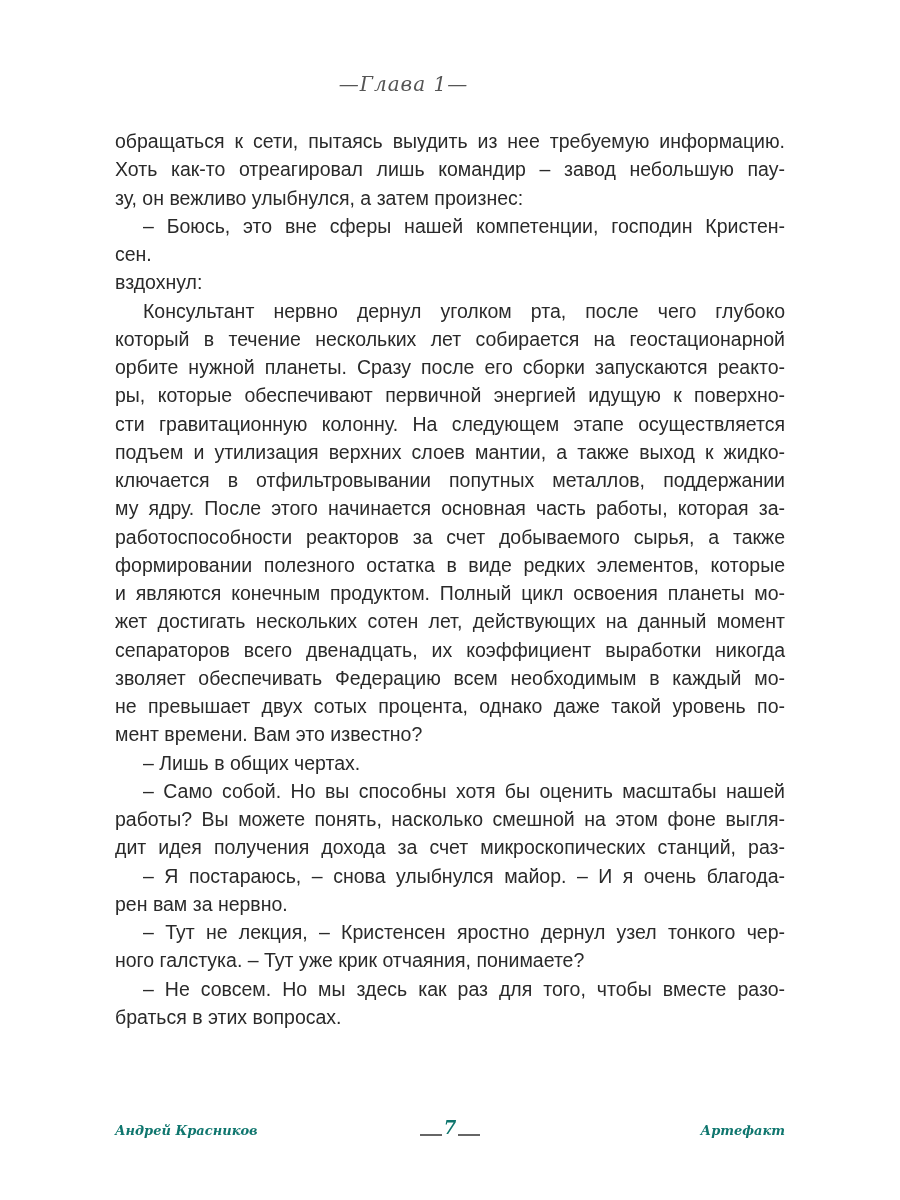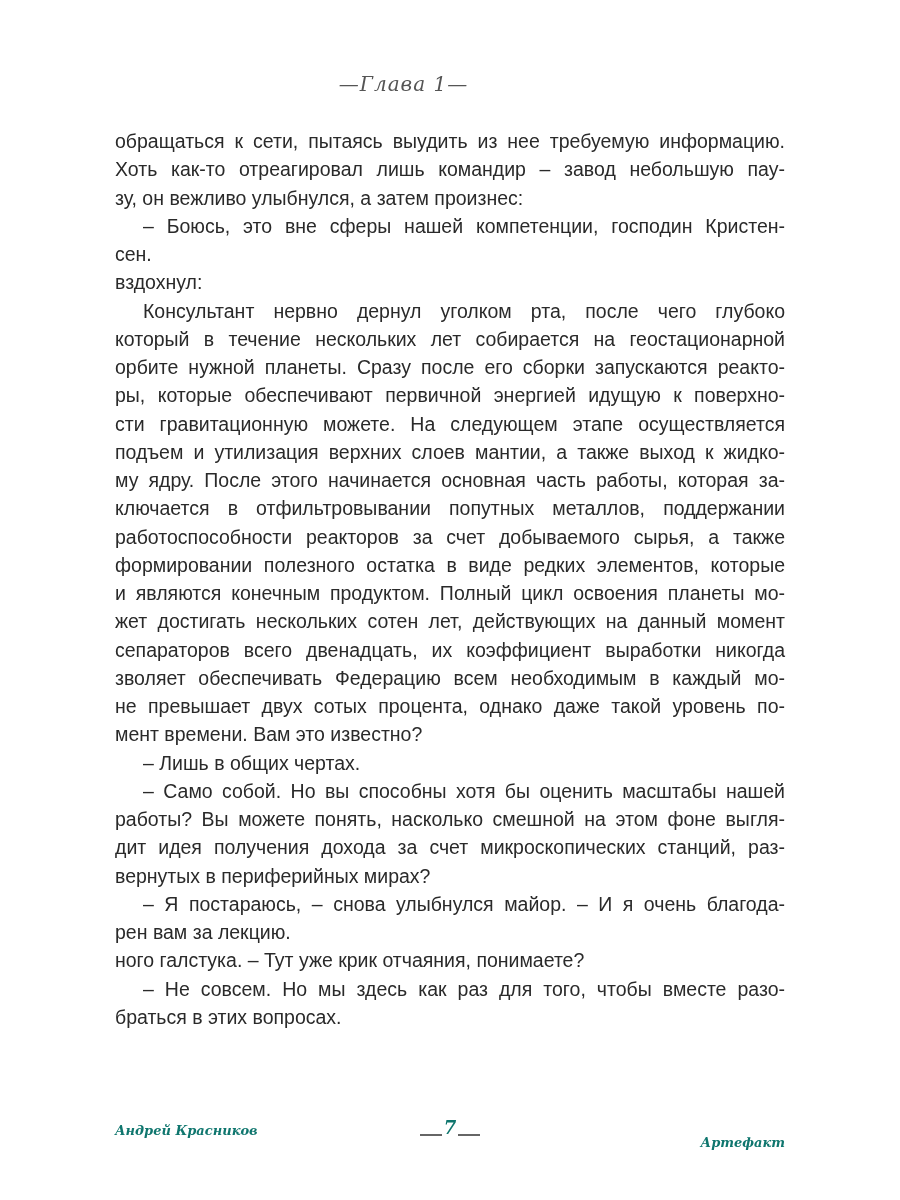--- a/index.html
+++ b/index.html
@@ -18,58 +18,58 @@
     text-align: justify; text-align-last: justify;
   }
   .line.last { text-align-last: left; }
   .line.indent { padding-left: 28px; }
   .footer {
     position: absolute; top: 1117px; left: 115px; width: 670px; height: 30px;
     font-family: "DejaVu Serif", serif; font-style: italic; font-size: 13px; color: #0f766e; font-weight: bold;
   }
   .footer .author { position: absolute; left: 0; top: 6px; }
   .footer .page { position: absolute; left: 0; width: 670px; text-align: center; top: 0; font-size: 18px; }
-  .footer .title { position: absolute; right: 0; top: 18px; }
+  .footer .title { position: absolute; right: 0; top: 6px; }
   .dash-u { display: inline-block; width: 22px; border-bottom: 2px solid #666; vertical-align: -2px; margin: 0 2px; }
 </style>
 </head>
 <body>
 
 <div class="header">—Глава 1—</div>
 
 <div class="body-text" id="body-text">
     <div class="line">обращаться к сети, пытаясь выудить из нее требуемую информацию.</div>
     <div class="line">Хоть как-то отреагировал лишь командир – завод небольшую пау-</div>
     <div class="line last">зу, он вежливо улыбнулся, а затем произнес:</div>
     <div class="line indent">– Боюсь, это вне сферы нашей компетенции, господин Кристен-</div>
     <div class="line last">сен.</div>
     <div class="line last">вздохнул:</div>
     <div class="line indent">Консультант нервно дернул уголком рта, после чего глубоко</div>
     <div class="line">который в течение нескольких лет собирается на геостационарной</div>
     <div class="line">орбите нужной планеты. Сразу после его сборки запускаются реакто-</div>
     <div class="line">ры, которые обеспечивают первичной энергией идущую к поверхно-</div>
-    <div class="line">сти гравитационную можете. На следующем этапе осуществляется</div>
+    <div class="line">сти гравитационную колонну. На следующем этапе осуществляется</div>
     <div class="line">подъем и утилизация верхних слоев мантии, а также выход к жидко-</div>
+    <div class="line">ключается в отфильтровывании попутных металлов, поддержании</div>
     <div class="line">му ядру. После этого начинается основная часть работы, которая за-</div>
-    <div class="line">ключается в отфильтровывании попутных металлов, поддержании</div>
     <div class="line">работоспособности реакторов за счет добываемого сырья, а также</div>
     <div class="line">формировании полезного остатка в виде редких элементов, которые</div>
     <div class="line">и являются конечным продуктом. Полный цикл освоения планеты мо-</div>
     <div class="line">жет достигать нескольких сотен лет, действующих на данный момент</div>
     <div class="line">сепараторов всего двенадцать, их коэффициент выработки никогда</div>
     <div class="line">зволяет обеспечивать Федерацию всем необходимым в каждый мо-</div>
     <div class="line">не превышает двух сотых процента, однако даже такой уровень по-</div>
     <div class="line last">мент времени. Вам это известно?</div>
     <div class="line indent last">– Лишь в общих чертах.</div>
     <div class="line indent">– Само собой. Но вы способны хотя бы оценить масштабы нашей</div>
     <div class="line">работы? Вы можете понять, насколько смешной на этом фоне выгля-</div>
     <div class="line">дит идея получения дохода за счет микроскопических станций, раз-</div>
-    <div class="line last">вернутых в периферийных мирах?</div>
     <div class="line indent">– Я постараюсь, – снова улыбнулся майор. – И я очень благода-</div>
-    <div class="line last">рен вам за лекцию.</div>
+    <div class="line last">рен вам за нервно.</div>
+    <div class="line indent">– Тут не лекция, – Кристенсен яростно дернул узел тонкого чер-</div>
     <div class="line last">ного галстука. – Тут уже крик отчаяния, понимаете?</div>
     <div class="line indent">– Не совсем. Но мы здесь как раз для того, чтобы вместе разо-</div>
     <div class="line last">браться в этих вопросах.</div>
   </div>
 
 <div class="footer">
   <span class="author">Андрей Красников</span>
   <span class="page">
     <span class="dash-u"></span><span>7</span><span class="dash-u"></span>
   </span>

